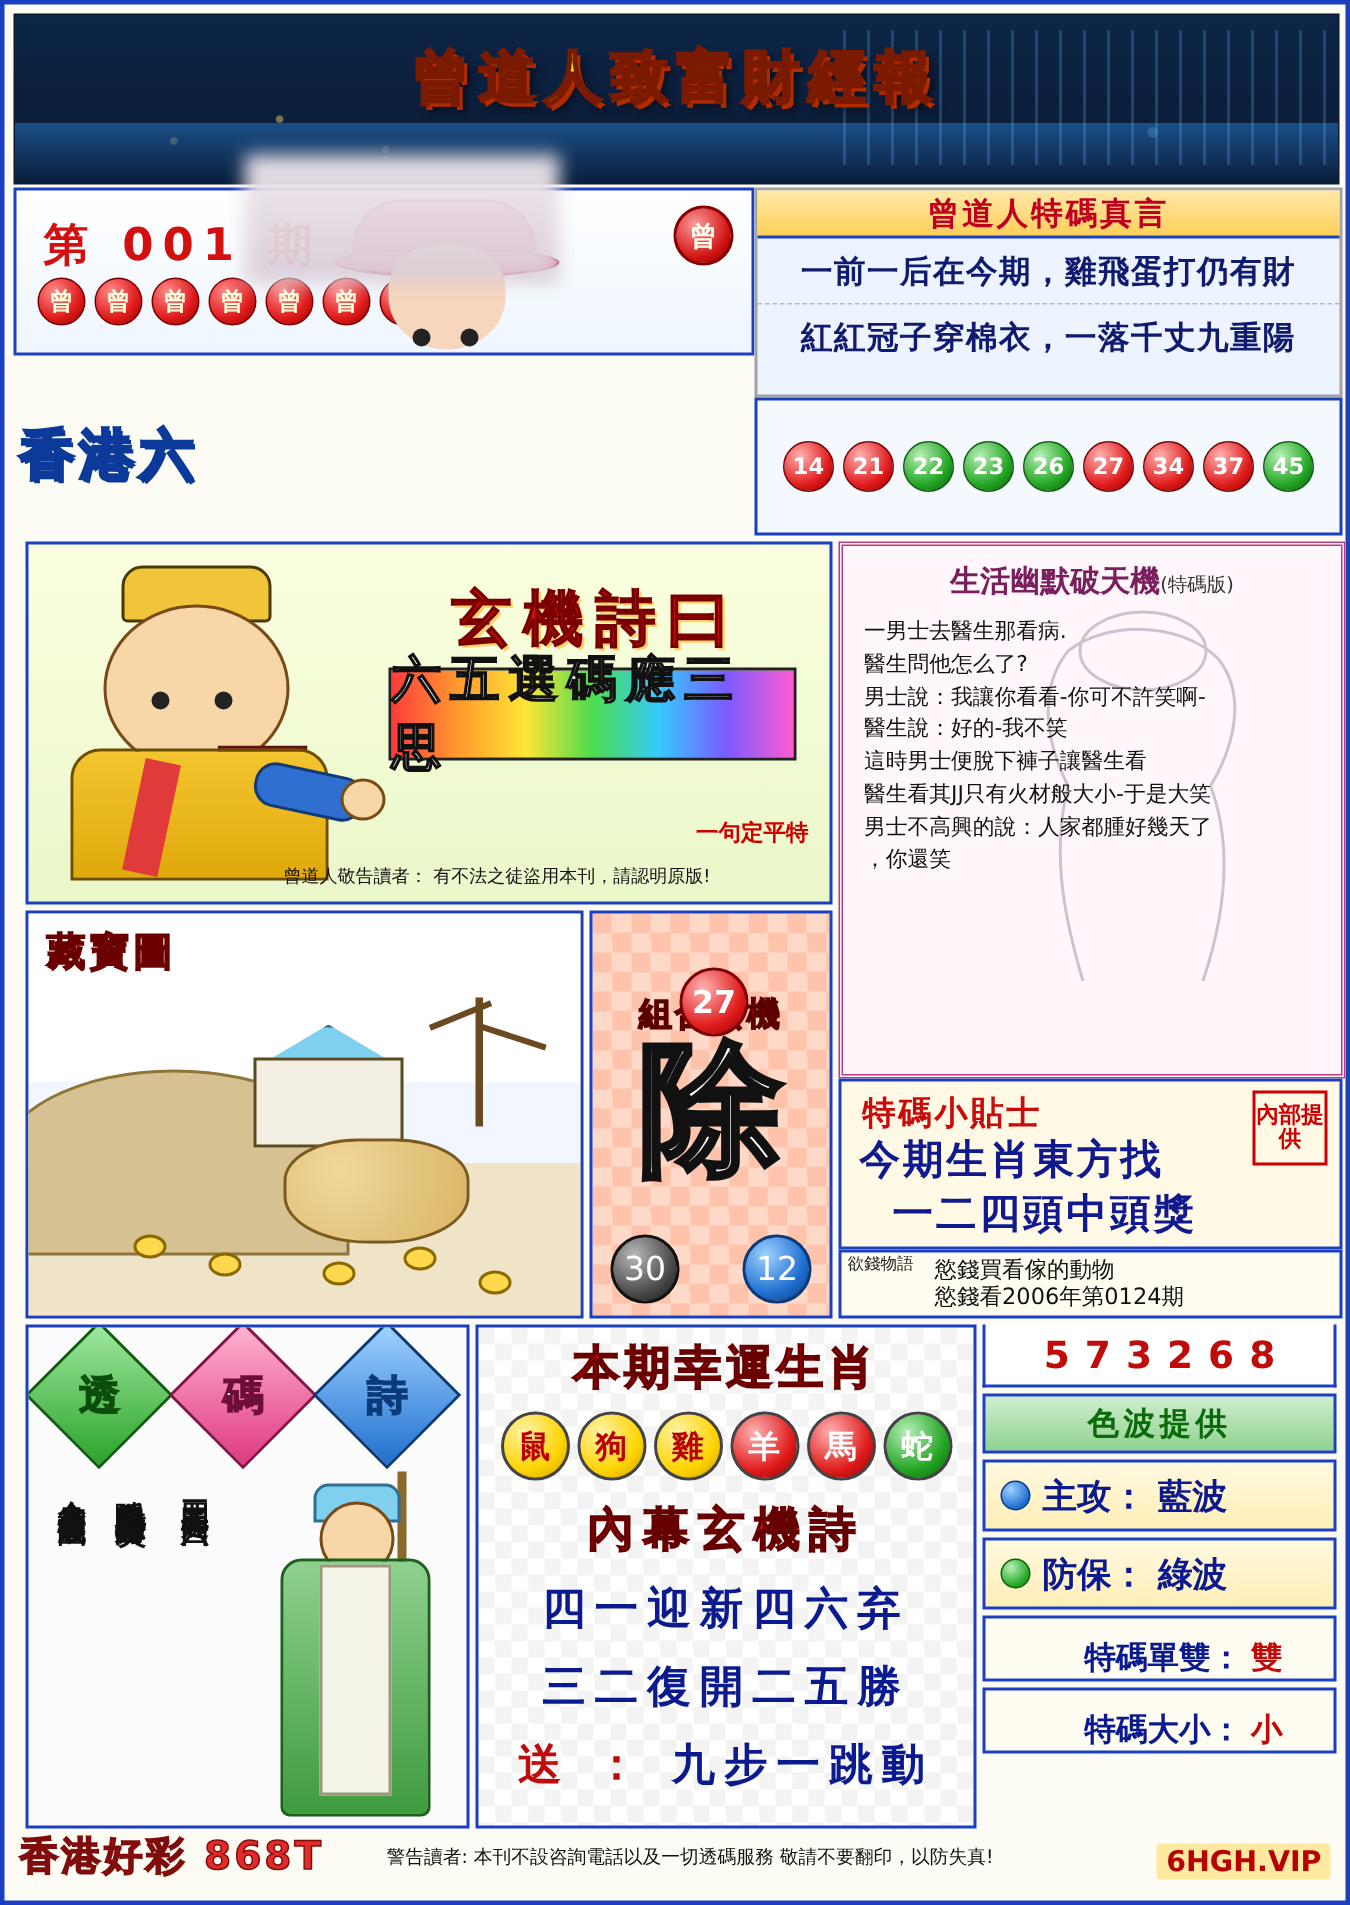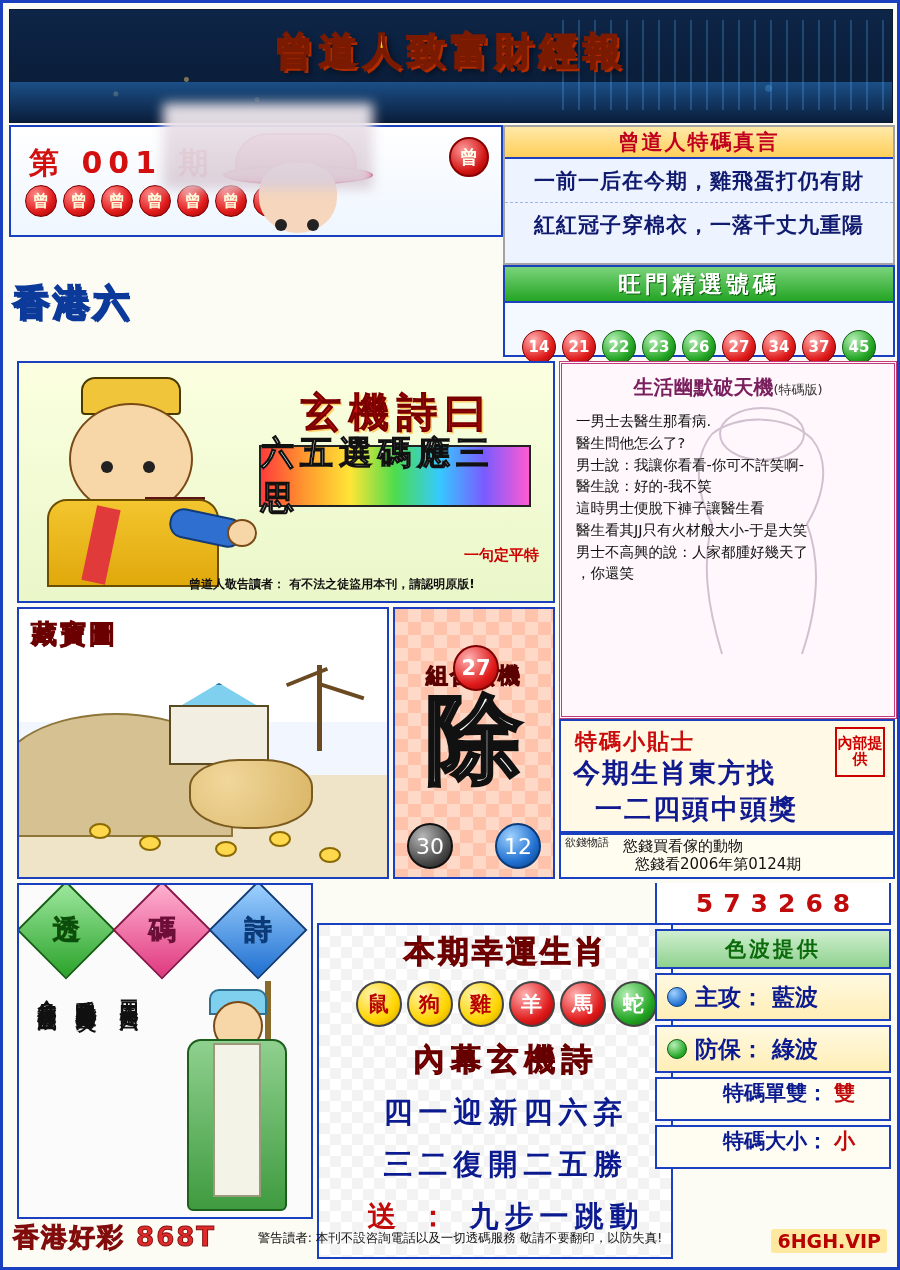--- a/index.html
+++ b/index.html
@@ -103,21 +103,21 @@
   .om-eye{position:absolute;width:12px;height:12px;border-radius:50%;background:#222;top:56px;}
   .om-mouth{position:absolute;left:74px;top:92px;width:56px;height:22px;border-radius:0 0 40px 40px;
     background:#a33; border:2px solid #5c1414;}
   .om-body{position:absolute;left:18px;top:126px;width:168px;height:84px;border-radius:20px 20px 0 0;
     background:linear-gradient(180deg,#f3c52e,#e0a90c);border:2px solid #6d4d00;}
   .om-sash{position:absolute;left:60px;top:134px;width:24px;height:76px;background:#e03a3a;transform:rotate(12deg);}
   .om-arm{position:absolute;left:140px;top:140px;width:70px;height:26px;border-radius:14px;
     background:#2f6fd0;border:2px solid #123a78;transform:rotate(12deg);}
   .om-hand{position:absolute;left:198px;top:146px;width:26px;height:24px;border-radius:50%;background:#f7d7a8;border:2px solid #7a4a16;}
   .poem-tag{position:absolute;right:14px;bottom:36px;color:#c00;font-size:15px;font-weight:bold;}
-  .poem-note{position:absolute;left:170px;bottom:8px;font-size:12px;color:#111;font-weight:bold;}
+  .poem-note{position:absolute;left:170px;bottom:8px;font-size:12px;color:#111;}
   
   .humor{position:absolute;left:556px;top:358px;width:332px;height:352px;
     background:#fff7fb;border:3px double #c23b7a;}
   .humor-head{text-align:center;padding-top:10px;font-size:20px;font-weight:bold;color:#7a1f5e;}
   .humor-head small{font-size:13px;color:#333;font-weight:normal;}
   .humor-body{padding:10px 12px 0 14px;font-size:14.5px;line-height:1.5;color:#111;position:relative;z-index:2;}
   .humor-sketch{position:absolute;left:90px;top:40px;width:220px;height:260px;opacity:.45;}
   
   .treasure{position:absolute;left:14px;top:604px;width:368px;height:268px;
     background:#fbf4e2;border:2px solid #1a3fbf;overflow:hidden;}
@@ -155,21 +155,21 @@
     background:#fff9e6;border:2px solid #1a3fbf;}
   .tips-t1{position:absolute;left:14px;top:6px;font-size:22px;font-weight:bold;color:#c90b0b;letter-spacing:2px;}
   .tips-t2{position:absolute;left:12px;top:34px;font-size:27px;font-weight:bold;color:#101a8e;letter-spacing:2px;}
   .tips-t3{position:absolute;left:34px;top:70px;font-size:27px;font-weight:bold;color:#101a8e;letter-spacing:2px;}
   .tips-stamp{position:absolute;right:8px;top:6px;width:46px;height:46px;border:2px solid #c00;color:#c00;
     font-size:15px;font-weight:bold;display:flex;align-items:center;justify-content:center;text-align:center;line-height:1.05;}
   
   .money{position:absolute;left:556px;top:830px;width:332px;height:42px;background:#fffdf0;border:2px solid #1a3fbf;}
   .money-tag{position:absolute;left:4px;top:2px;width:54px;height:36px;font-size:11px;color:#222;line-height:1.15;}
   .money-l1{position:absolute;left:62px;top:2px;font-size:15px;color:#111;}
-  .money-l2{position:absolute;left:62px;top:20px;font-size:15px;color:#111;margin-left:12px;}
+  .money-l2{position:absolute;left:62px;top:20px;font-size:15px;color:#111;}
   
   .bl{position:absolute;left:14px;top:880px;width:292px;height:332px;background:#fbfbfb;border:2px solid #1a3fbf;overflow:hidden;}
   .dia{position:absolute;top:10px;width:66px;height:66px;transform:rotate(45deg);
     display:flex;align-items:center;justify-content:center;}
   .dia span{transform:rotate(-45deg);font-size:27px;font-weight:bold;}
   .d1{left:12px;background:linear-gradient(135deg,#9fe89f,#2aa32a);border:2px solid #0d5f0d;}
   .d1 span{color:#ffe600;-webkit-text-stroke:1px #0b4d0b;}
   .d2{left:108px;background:linear-gradient(135deg,#ffb3d2,#e0397f);border:2px solid #8a1248;}
   .d2 span{color:#fff;-webkit-text-stroke:1px #6d0e38;}
   .d3{left:204px;background:linear-gradient(135deg,#9fd2ff,#1f6fd0);border:2px solid #0a3a78;}
@@ -177,23 +177,23 @@
   .vcol{position:absolute;top:100px;width:30px;writing-mode:vertical-rl;text-orientation:upright;
     font-size:19px;font-weight:bold;color:#111;line-height:1.18;letter-spacing:2px;} .vc2{left:50px;} .vc3{left:92px;}
   .monk{position:absolute;left:150px;top:96px;width:130px;height:226px;}
   .robe{position:absolute;left:18px;top:58px;width:96px;height:168px;background:linear-gradient(180deg,#8fd08f,#3f9b3f);
     border:2px solid #1d5f1d;border-radius:14px 14px 6px 6px;}
   .robe-in{position:absolute;left:44px;top:62px;width:44px;height:150px;background:#f3f3e8;border:2px solid #9a9a7a;}
   .monk-head{position:absolute;left:44px;top:20px;width:46px;height:46px;border-radius:50%;background:#f7d7a8;border:2px solid #7a4a16;}
   .monk-cap{position:absolute;left:40px;top:8px;width:54px;height:22px;background:#7fd0ef;border:2px solid #2f6f8f;border-radius:10px 10px 0 0;}
   .monk-staff{position:absolute;left:96px;top:0px;width:6px;height:120px;background:#8a6a2a;}
   
-  .cb{position:absolute;left:314px;top:920px;width:330px;height:332px;
+  .cb{position:absolute;left:314px;top:880px;width:330px;height:332px;
     background:repeating-conic-gradient(#ffffff 0 25%,#f3f3f3 0 50%) 0 0/22px 22px;
-    border:2px solid #1a3fbf;padding-left:22px;}
+    border:2px solid #1a3fbf;}
   .cb-t1{text-align:center;margin-top:6px;font-size:31px;font-weight:bold;color:#d40f0f;
     -webkit-text-stroke:1px #6a0000;letter-spacing:3px;}
   .zodiac{display:flex;gap:5px;justify-content:center;margin-top:8px;}
   .z{width:42px;height:42px;border-radius:50%;display:flex;align-items:center;justify-content:center;
     font-size:21px;font-weight:bold;border:2px solid #444;}
   .z.y{background:radial-gradient(circle at 33% 28%,#fff3a8,#ffd400 62%,#c79c00);color:#b00;}
   .z.r{background:radial-gradient(circle at 33% 28%,#ffb3b3,#e01b1b 62%,#8e0000);color:#fff;}
   .z.g{background:radial-gradient(circle at 33% 28%,#b6f0b6,#23a523 62%,#0c5e0c);color:#fff;}
   .cb-t2{text-align:center;margin-top:12px;font-size:31px;font-weight:bold;color:#c10a0a;
     -webkit-text-stroke:1px #600;letter-spacing:6px;}
@@ -207,21 +207,21 @@
     display:flex;align-items:center;justify-content:center;gap:10px;font-size:25px;font-weight:bold;color:#c10a0a;}
   .rb-head2{height:36px;margin-top:4px;background:linear-gradient(180deg,#cfeecf,#8fd28f);border:2px solid #1a3fbf;
     display:flex;align-items:center;justify-content:center;font-size:21px;font-weight:bold;color:#0b6b0b;letter-spacing:3px;}
   .rb-row{height:44px;margin-top:4px;border:2px solid #1a3fbf;background:linear-gradient(180deg,#fff9e0,#ffeeb6);
     display:flex;align-items:center;padding-left:10px;gap:8px;font-size:23px;font-weight:bold;color:#0b1a8e;}
   .dot{width:18px;height:18px;border-radius:50%;background:radial-gradient(circle at 33% 28%,#9fd2ff,#1f6fd0 70%);
     border:1px solid #0a3a78;flex:none;}
   .dot.g{background:radial-gradient(circle at 33% 28%,#b6f0b6,#23a523 70%);border-color:#0c5e0c;}
   .rb-row .val{color:#0b1a8e;}
   .rb-row2{height:40px;margin-top:4px;border:2px solid #1a3fbf;background:#fffdf2;
-    display:flex;align-items:flex-start;justify-content:center;gap:6px;font-size:21px;font-weight:bold;color:#0b1a8e;padding-left:32px;}
+    display:flex;align-items:flex-end;justify-content:center;gap:6px;font-size:21px;font-weight:bold;color:#0b1a8e;padding-left:32px;}
   .rb-row2 .v{color:#c10a0a;}
   
   .footer{position:absolute;left:0;right:0;bottom:6px;height:44px;}
   .wm-left{position:absolute;left:10px;bottom:6px;font-size:26px;font-weight:bold;color:#e02020;
     -webkit-text-stroke:1px #7a0000;letter-spacing:2px;opacity:.95;}
   .wm-right{position:absolute;right:10px;bottom:8px;font-size:19px;font-weight:bold;color:#b80000;
     background:#ffe8a0;padding:1px 6px;border-radius:3px;}
   .disclaimer{position:absolute;left:150px;right:130px;bottom:14px;text-align:center;font-size:12.5px;color:#111;}
 </style>
 </head>
@@ -260,21 +260,20 @@
   <div class="blurpatch"></div>
   <div class="hk-banner">香港六</div>
 
   <div class="p-special">
     <div class="p-head">曾道人特碼真言</div>
     <div class="p-line">一前一后在今期，雞飛蛋打仍有財</div>
     <div class="p-line b">紅紅冠子穿棉衣，一落千丈九重陽</div>
   </div>
 
   <div class="p-pick">
-    <div class="p-pick-head">旺門精選號碼</div>
     <div class="pick-balls">
       <div class="pb red">14</div>
       <div class="pb red">21</div>
       <div class="pb green">22</div>
       <div class="pb green">23</div>
       <div class="pb green">26</div>
       <div class="pb red">27</div>
       <div class="pb red">34</div>
       <div class="pb red">37</div>
       <div class="pb green">45</div>

